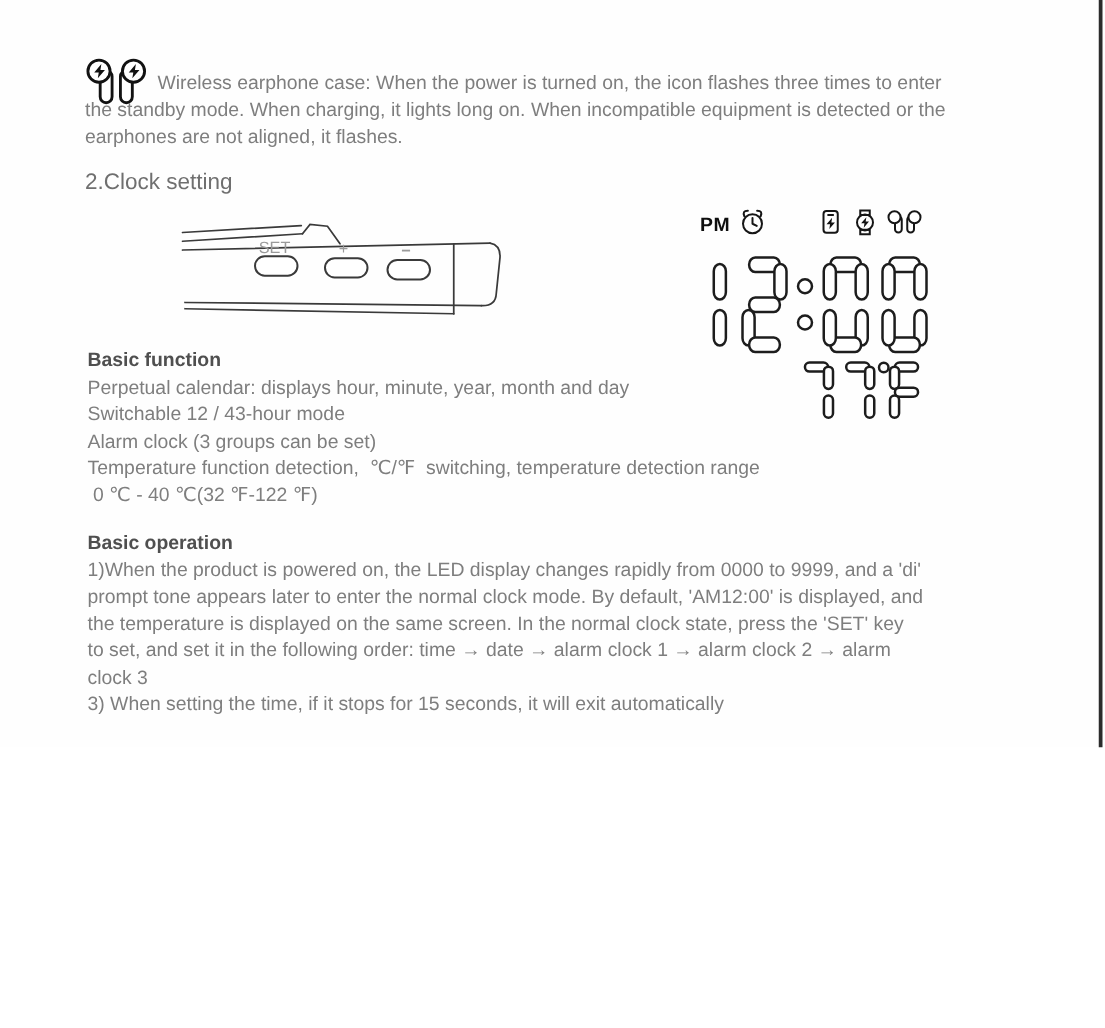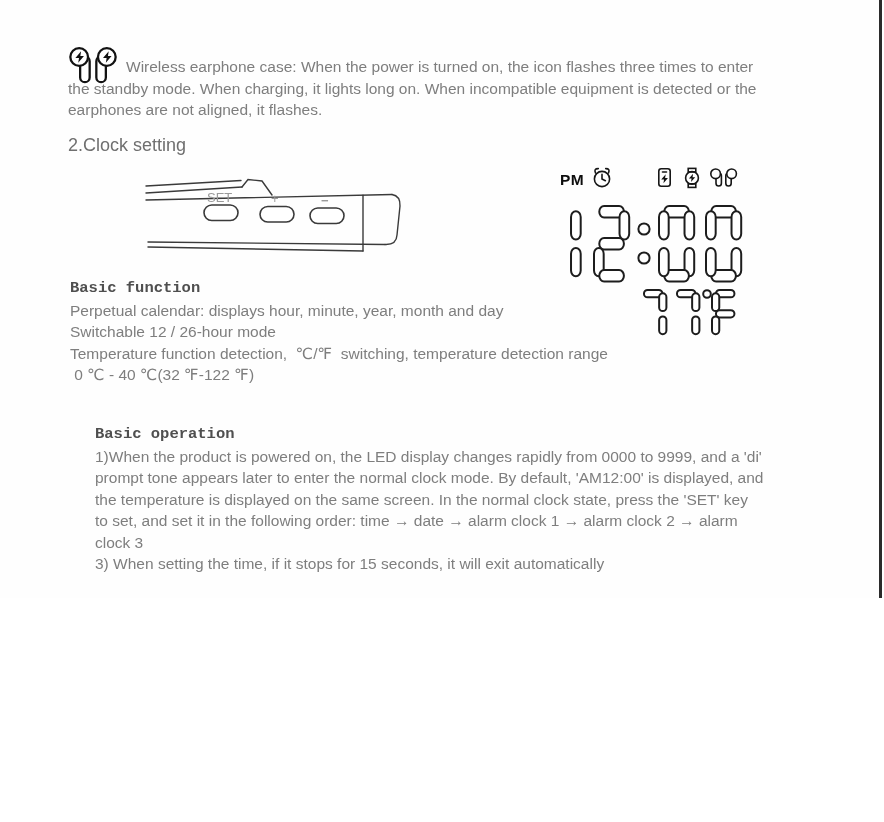--- a/index.html
+++ b/index.html
@@ -4,34 +4,34 @@
 <style>
   html,body { margin:0; padding:0; background:#ffffff; }
   .page {
     position:relative; width:884px; height:598px;
     background:#fefefe; overflow:hidden;
     font-family:"Liberation Sans","DejaVu Sans",sans-serif;
   }
   .edge-line { position:absolute; top:0; right:2px; width:3px; height:822px; background:#2b2b2b; }
 
   .body-text { font-size:15.5px; line-height:21.5px; color:#7e7e7e; margin:0; white-space:pre-wrap; }
-  .bold-head { font-size:15.5px; line-height:21.5px; color:#4f4f4f; margin:0; font-weight:bold;font-family:Liberation Mono, monospace; }
+  .bold-head { font-size:15.5px; line-height:21.5px; color:#4f4f4f; margin:0; font-weight:bold; }
   .section-title { font-size:18px; line-height:22px; color:#6f6f6f; font-weight:normal; margin:0; }
 
   .intro { position:absolute; top:46px; left:68px; width:694px; }
   .intro-icon { position:absolute; top:0; left:0; }
   .intro .body-text { text-indent:58px; margin-top:10px; }
 
   .clock-setting-title { position:absolute; top:134px; left:68px; }
 
   .device-svg { position:absolute; top:172px; left:138px; }
   .led-svg { position:absolute; top:166px; left:556px; }
 
   .basic-function { position:absolute; top:278px; left:70px; width:668px; }
-  .basic-operation { position:absolute; top:424px; left:70px; width:670px;margin-left:25px; }
+  .basic-operation { position:absolute; top:424px; left:70px; width:670px; }
   .date-setting { position:absolute; top:672px; left:70px; width:676px; }
 
   .dln { fill:none; stroke:#3a3a3a; stroke-width:1.4; stroke-linecap:round; }
   .btn-pill { fill:#fff; stroke:#3a3a3a; stroke-width:1.6; }
   .btn-label { fill:#9a9a9a; font-family:"Liberation Sans",sans-serif; font-size:13px; }
   .pm-text { fill:#0e0e0e; font-family:"Liberation Sans",sans-serif; font-size:15.5px; font-weight:bold; letter-spacing:0.5px; }
   .ln { fill:none; stroke:#161616; stroke-width:1.6; stroke-linecap:round; }
   .lnf { fill:#fff; stroke:#161616; stroke-width:1.6; }
 </style>
 </head>
@@ -170,21 +170,22 @@
       <circle cx="151" cy="128" r="3.8" fill="#fff" stroke="#1d1d1d" stroke-width="2"></circle>
       <g transform="translate(156,124) scale(0.66)">
           <use href="#digF"></use>
         </g>
     </g>
   </svg>
 
   <section class="basic-function">
     <h3 class="bold-head">Basic function</h3>
     <p class="body-text">Perpetual calendar: displays hour, minute, year, month and day</p>
-    <p class="body-text">Switchable 12 / 26-hour mode</p>
+    <p class="body-text">Switchable 12 / 43-hour mode</p>
+    <p class="body-text">Alarm clock (3 groups can be set)</p>
     <p class="body-text">Temperature function detection,  ℃/℉  switching, temperature detection range</p>
     <p class="body-text"> 0 ℃ - 40 ℃(32 ℉-122 ℉)</p>
   </section>
 
   <section class="basic-operation">
     <h3 class="bold-head">Basic operation</h3>
     <p class="body-text">1)When the product is powered on, the LED display changes rapidly from 0000 to 9999, and a 'di' prompt tone appears later to enter the normal clock mode. By default, 'AM12:00' is displayed, and the temperature is displayed on the same screen. In the normal clock state, press the 'SET' key to set, and set it in the following order: time → date → alarm clock 1 → alarm clock 2 → alarm clock 3</p>
     <p class="body-text">3) When setting the time, if it stops for 15 seconds, it will exit automatically</p>
   </section>
 

